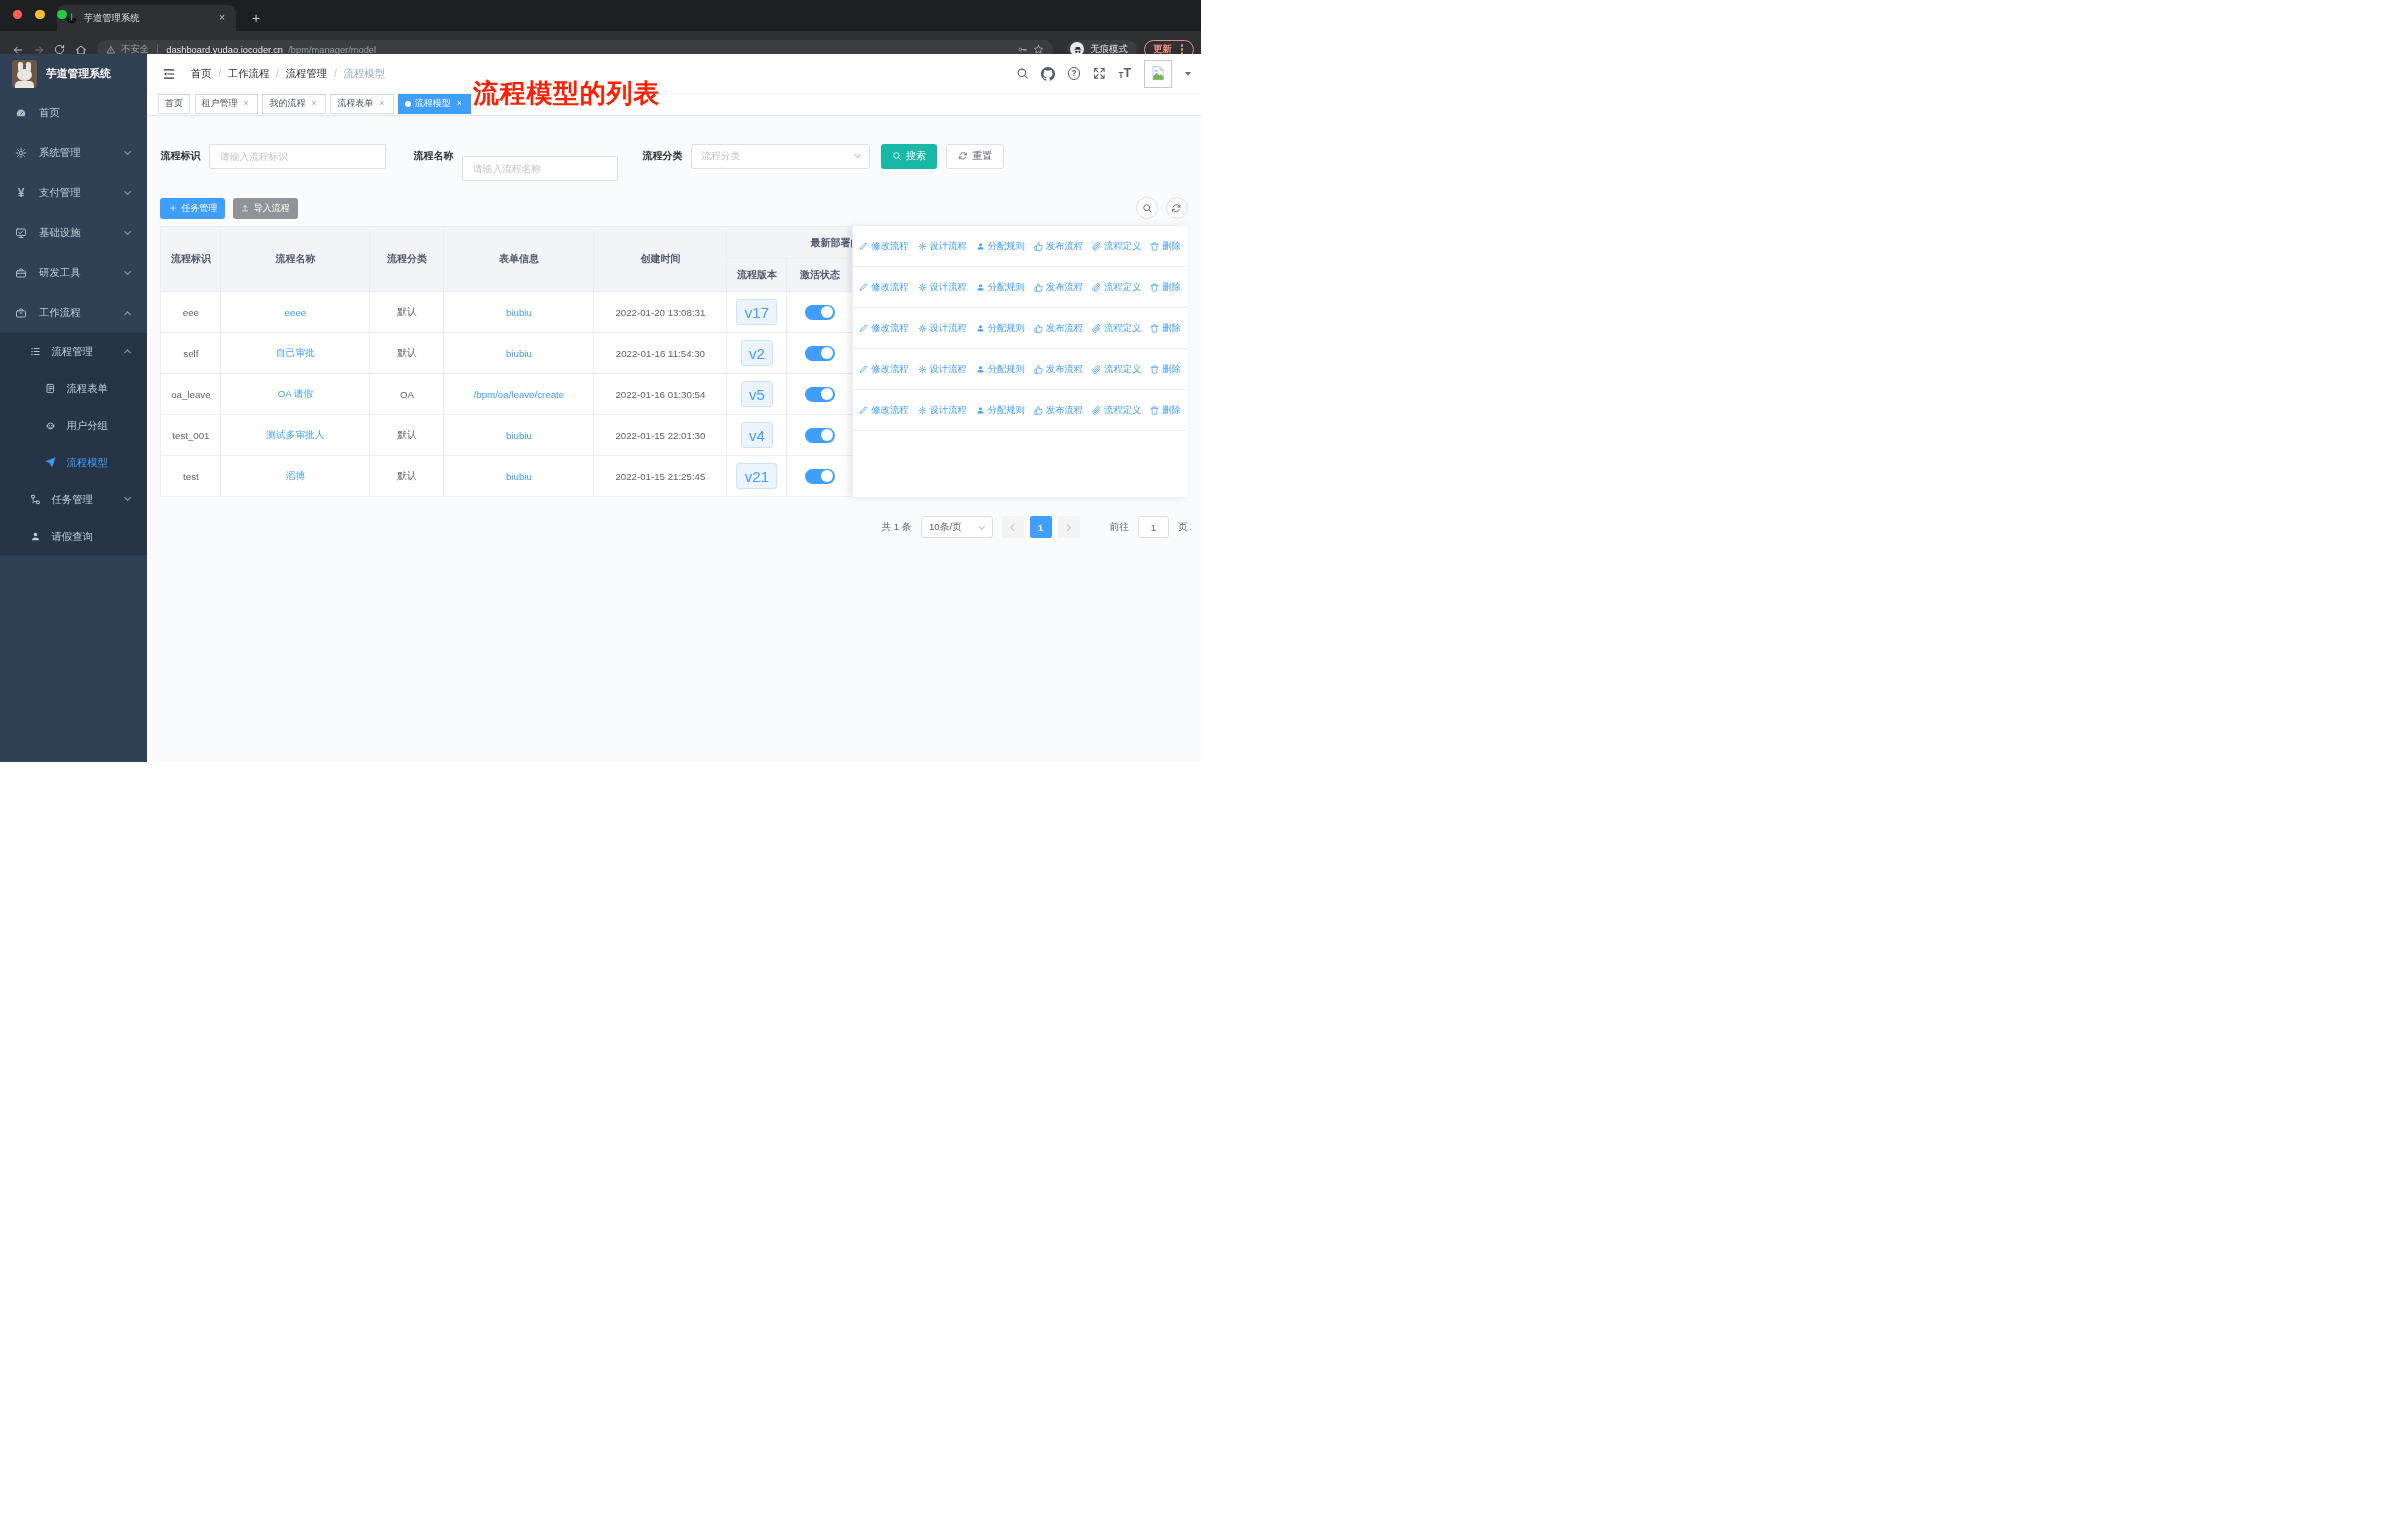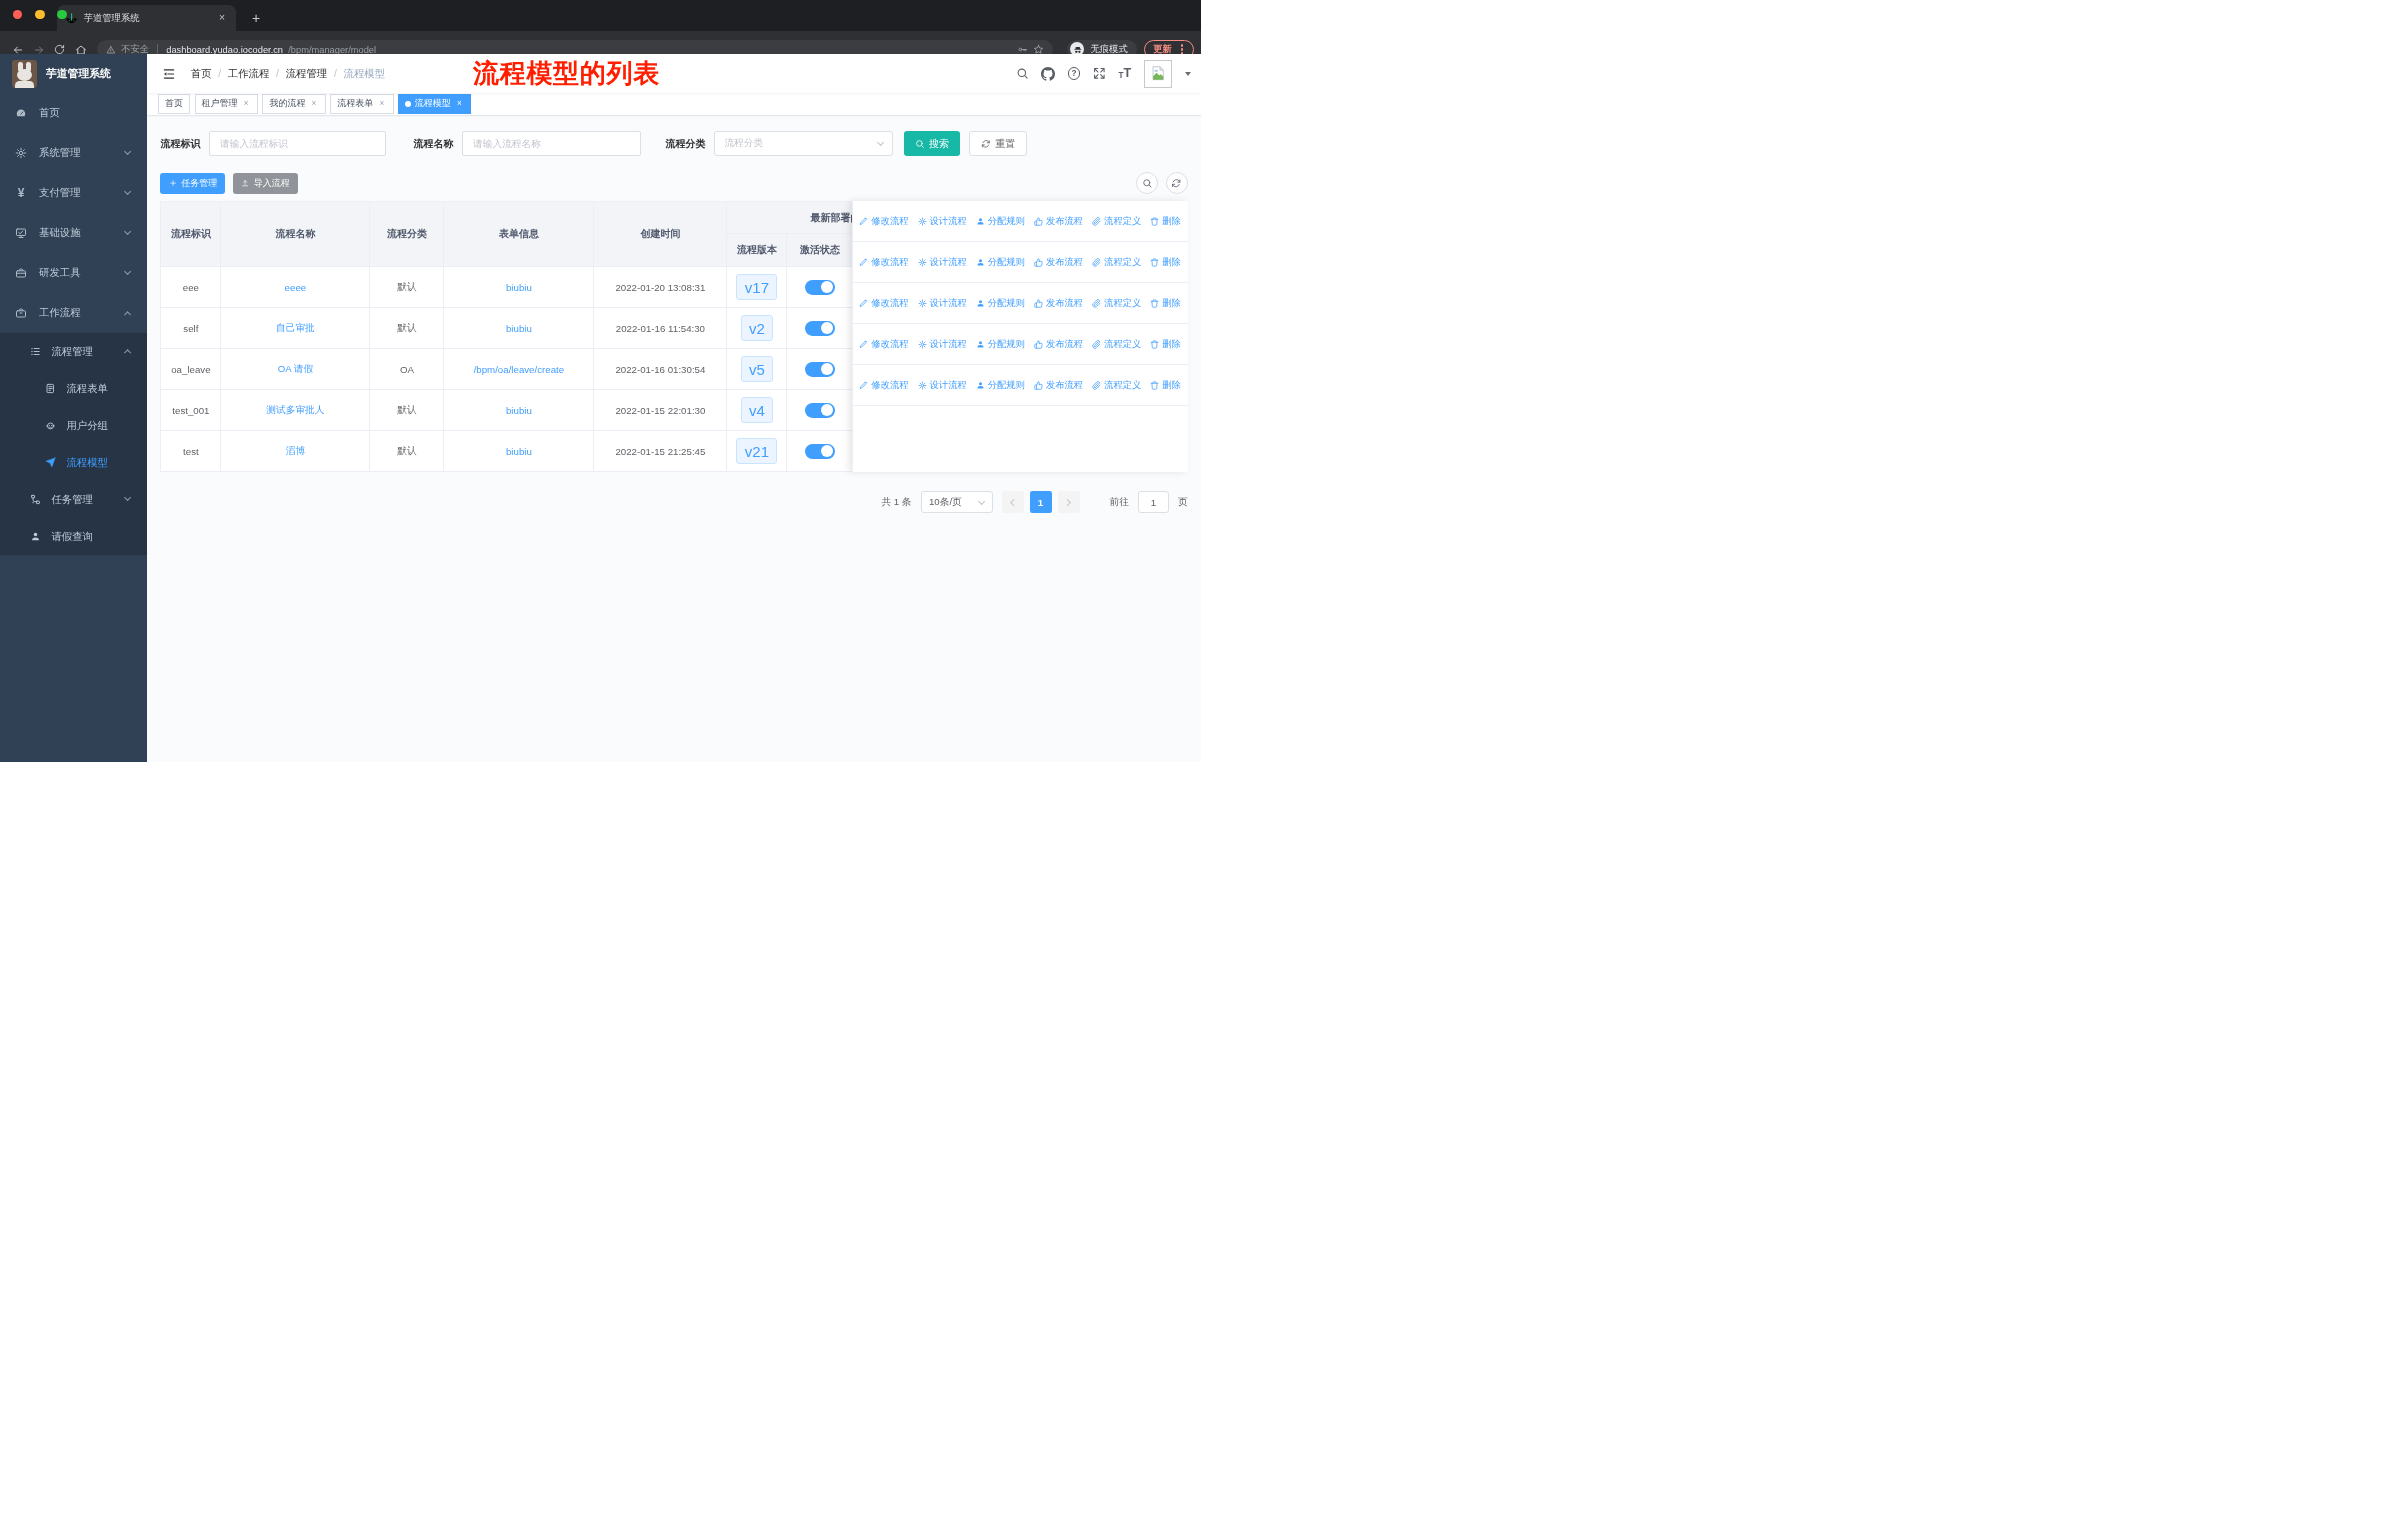--- a/index.html
+++ b/index.html
@@ -59,21 +59,21 @@
   .sub-item .chev.down { top:14px; } .sub-item .chev.up { top:17px; }
 
   .main { flex:1; min-width:0; display:flex; flex-direction:column; background:#fafbfd; }
 
   
   .navbar { height:39px; background:#fff; display:flex; align-items:center; padding:0 10.4px 0 10.4px; position:relative; z-index:5; box-shadow:0 0.7px 3px rgba(0,21,41,.08); }
   .hamburger { color:#303133; padding:0 4.5px; }
   .crumbs { display:flex; align-items:center; gap:6.7px; margin-left:10.4px; font-size:10.4px; color:#303133; }
   .crumb-sep { color:#c0c4cc; }
   .crumb.last { color:#97a8be; }
-  .annotation { position:absolute; left:326px; top:2px; font-size:26px; font-weight:900; color:#ff1e00; letter-spacing:0.7px; white-space:nowrap; }
+  .annotation { position:absolute; left:326px; top:22px; font-size:26px; font-weight:900; color:#ff1e00; letter-spacing:0.7px; white-space:nowrap; }
   .nav-right { margin-left:auto; display:flex; align-items:center; gap:12.7px; color:#5a5e66; }
   .help-circle { width:12.7px; height:12.7px; border:1.3px solid #5a5e66; border-radius:50%; font-size:8.2px; font-weight:700; display:flex; align-items:center; justify-content:center; }
   .font-ico { display:flex; align-items:flex-end; font-weight:700; color:#5a5e66; line-height:1; }
   .font-ico .sm { font-size:8.2px; } .font-ico .lg { font-size:12.7px; }
   .avatar-box { width:28px; height:28px; background:#fff; border:0.7px solid #c6c8cc; display:flex; align-items:center; justify-content:center; }
   .caret-down { width:0; height:0; border-left:3.7px solid transparent; border-right:3.7px solid transparent; border-top:4.5px solid #6a6e74; }
 
   
   .tagsbar { height:23px; background:#fff; border-bottom:0.7px solid #e4e7ed; box-shadow:0 0.7px 2.2px rgba(0,0,0,.05); display:flex; align-items:center; gap:4.5px; padding:0 11px; position:relative; z-index:4; }
   .tag { height:19.4px; border:0.7px solid #d8dce5; background:#fff; color:#495060; font-size:9px; display:flex; align-items:center; gap:3.7px; padding:0 6px; white-space:nowrap; }
@@ -433,21 +433,21 @@
         </span>
     </div>
 
     <div class="content">
 
       <div class="filters">
         <span class="f-label">流程标识</span>
         <input class="f-input" placeholder="请输入流程标识" style="">
         <span class="gap1"></span>
         <span class="f-label">流程名称</span>
-        <input class="f-input" style="width: 179px;" placeholder="请输入流程名称">
+        <input class="f-input" style="width: 156px; margin-top: 25px;" placeholder="请输入流程名称">
         <span class="gap2"></span>
         <span class="f-label">流程分类</span>
         <div class="f-select">
           <span>流程分类</span>
           <span class="sel-chev"></span>
         </div>
         <button class="btn btn-search">
           <span class="ico">
               <svg width="9.7" height="9.7" viewBox="0 0 24 24" stroke-width="2.4">
                 <circle cx="11" cy="11" r="7"></circle>

